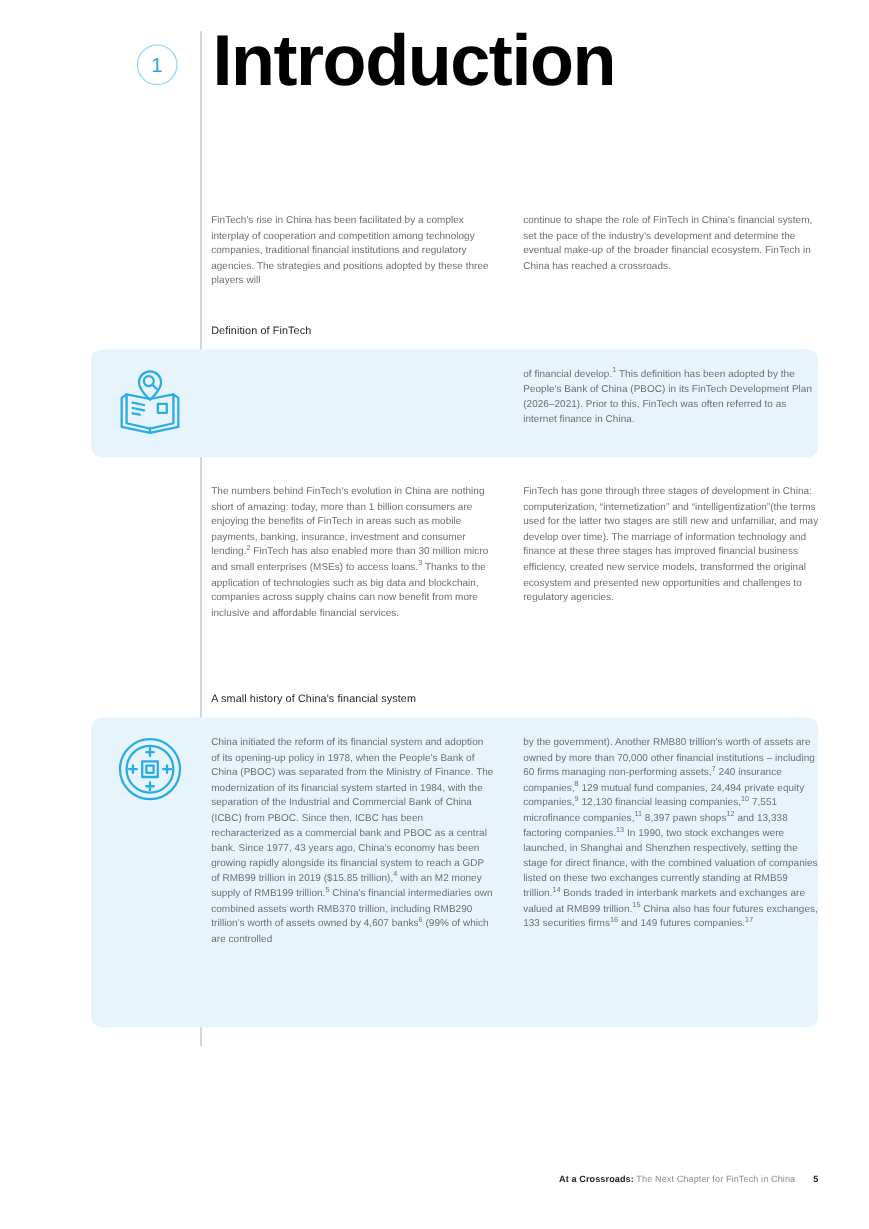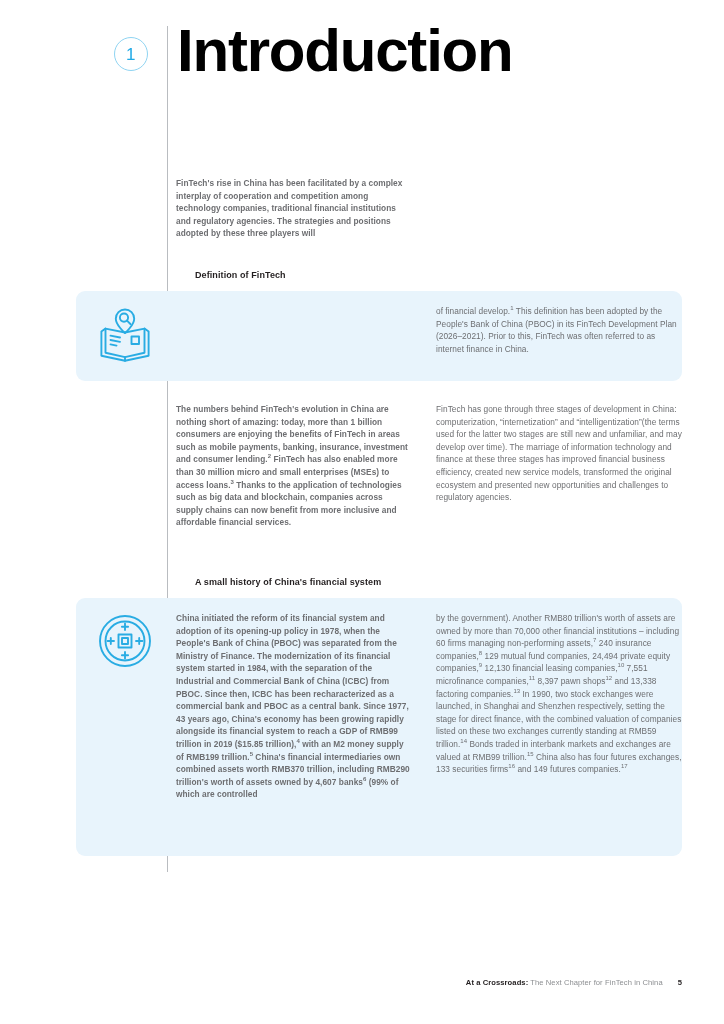--- a/index.html
+++ b/index.html
@@ -77,38 +77,37 @@
   }
 
   
   .col {
     position: absolute;
     font-size: 8.3px;
     line-height: 12.6px;
     color: #6d6e71;
     letter-spacing: 0.005em;
   }
-  .col.left  { left: 176px; width: 236px; font-weight: bold; }
+  .col.left  { left: 176px; width: 236px; }
   .col.right { left: 436px; width: 247px; }
 
   .col sup {
     font-size: 6px;
     line-height: 0;
     vertical-align: super;
   }
 
   
   .section-heading {
     position: absolute;
     left: 176px;
     font-size: 9px;
-    font-weight: bold;
+    font-weight: normal;
     color: #231f20;
     letter-spacing: 0.01em;
-    margin-left: 19px;
   }
 
   
   .hl-box {
     position: absolute;
     left: 76px;
     width: 606px;
     background: #e8f4fc;
     border-radius: 9px;
   }
@@ -154,20 +153,21 @@
 
   <div class="vrule"></div>
 
   <div class="chapter-badge">
     <span>1</span>
   </div>
 
   <div class="page-title">Introduction</div>
 
   <div class="col left" style="top:177px;">FinTech's rise in China has been facilitated by a complex interplay of cooperation and competition among technology companies, traditional financial institutions and regulatory agencies. The strategies and positions adopted by these three players will</div>
+  <div class="col right" style="top:177px;">continue to shape the role of FinTech in China's financial system, set the pace of the industry's development and determine the eventual make-up of the broader financial ecosystem. FinTech in China has reached a crossroads.</div>
 
   <div class="section-heading" style="top:270px;">Definition of FinTech</div>
 
   <div class="hl-box" style="top:291px; height:90px;"></div>
   <div class="box-icon" style="top:303px;">
     <svg viewBox="0 0 66 66" fill="none" stroke="#29ace3" stroke-width="1.9" stroke-linecap="round" stroke-linejoin="round">
       <path d="M33 6.5c-5.1 0-9.2 4.1-9.2 9.2 0 6.3 9.2 14.4 9.2 14.4s9.2-8.1 9.2-14.4c0-5.1-4.1-9.2-9.2-9.2z"></path>
       <circle cx="32" cy="14.6" r="4.1"></circle>
       <line x1="35" y1="17.6" x2="38.4" y2="21"></line>
       <path d="M33 29.5 13.5 25.6v24.1L33 54.1"></path>

